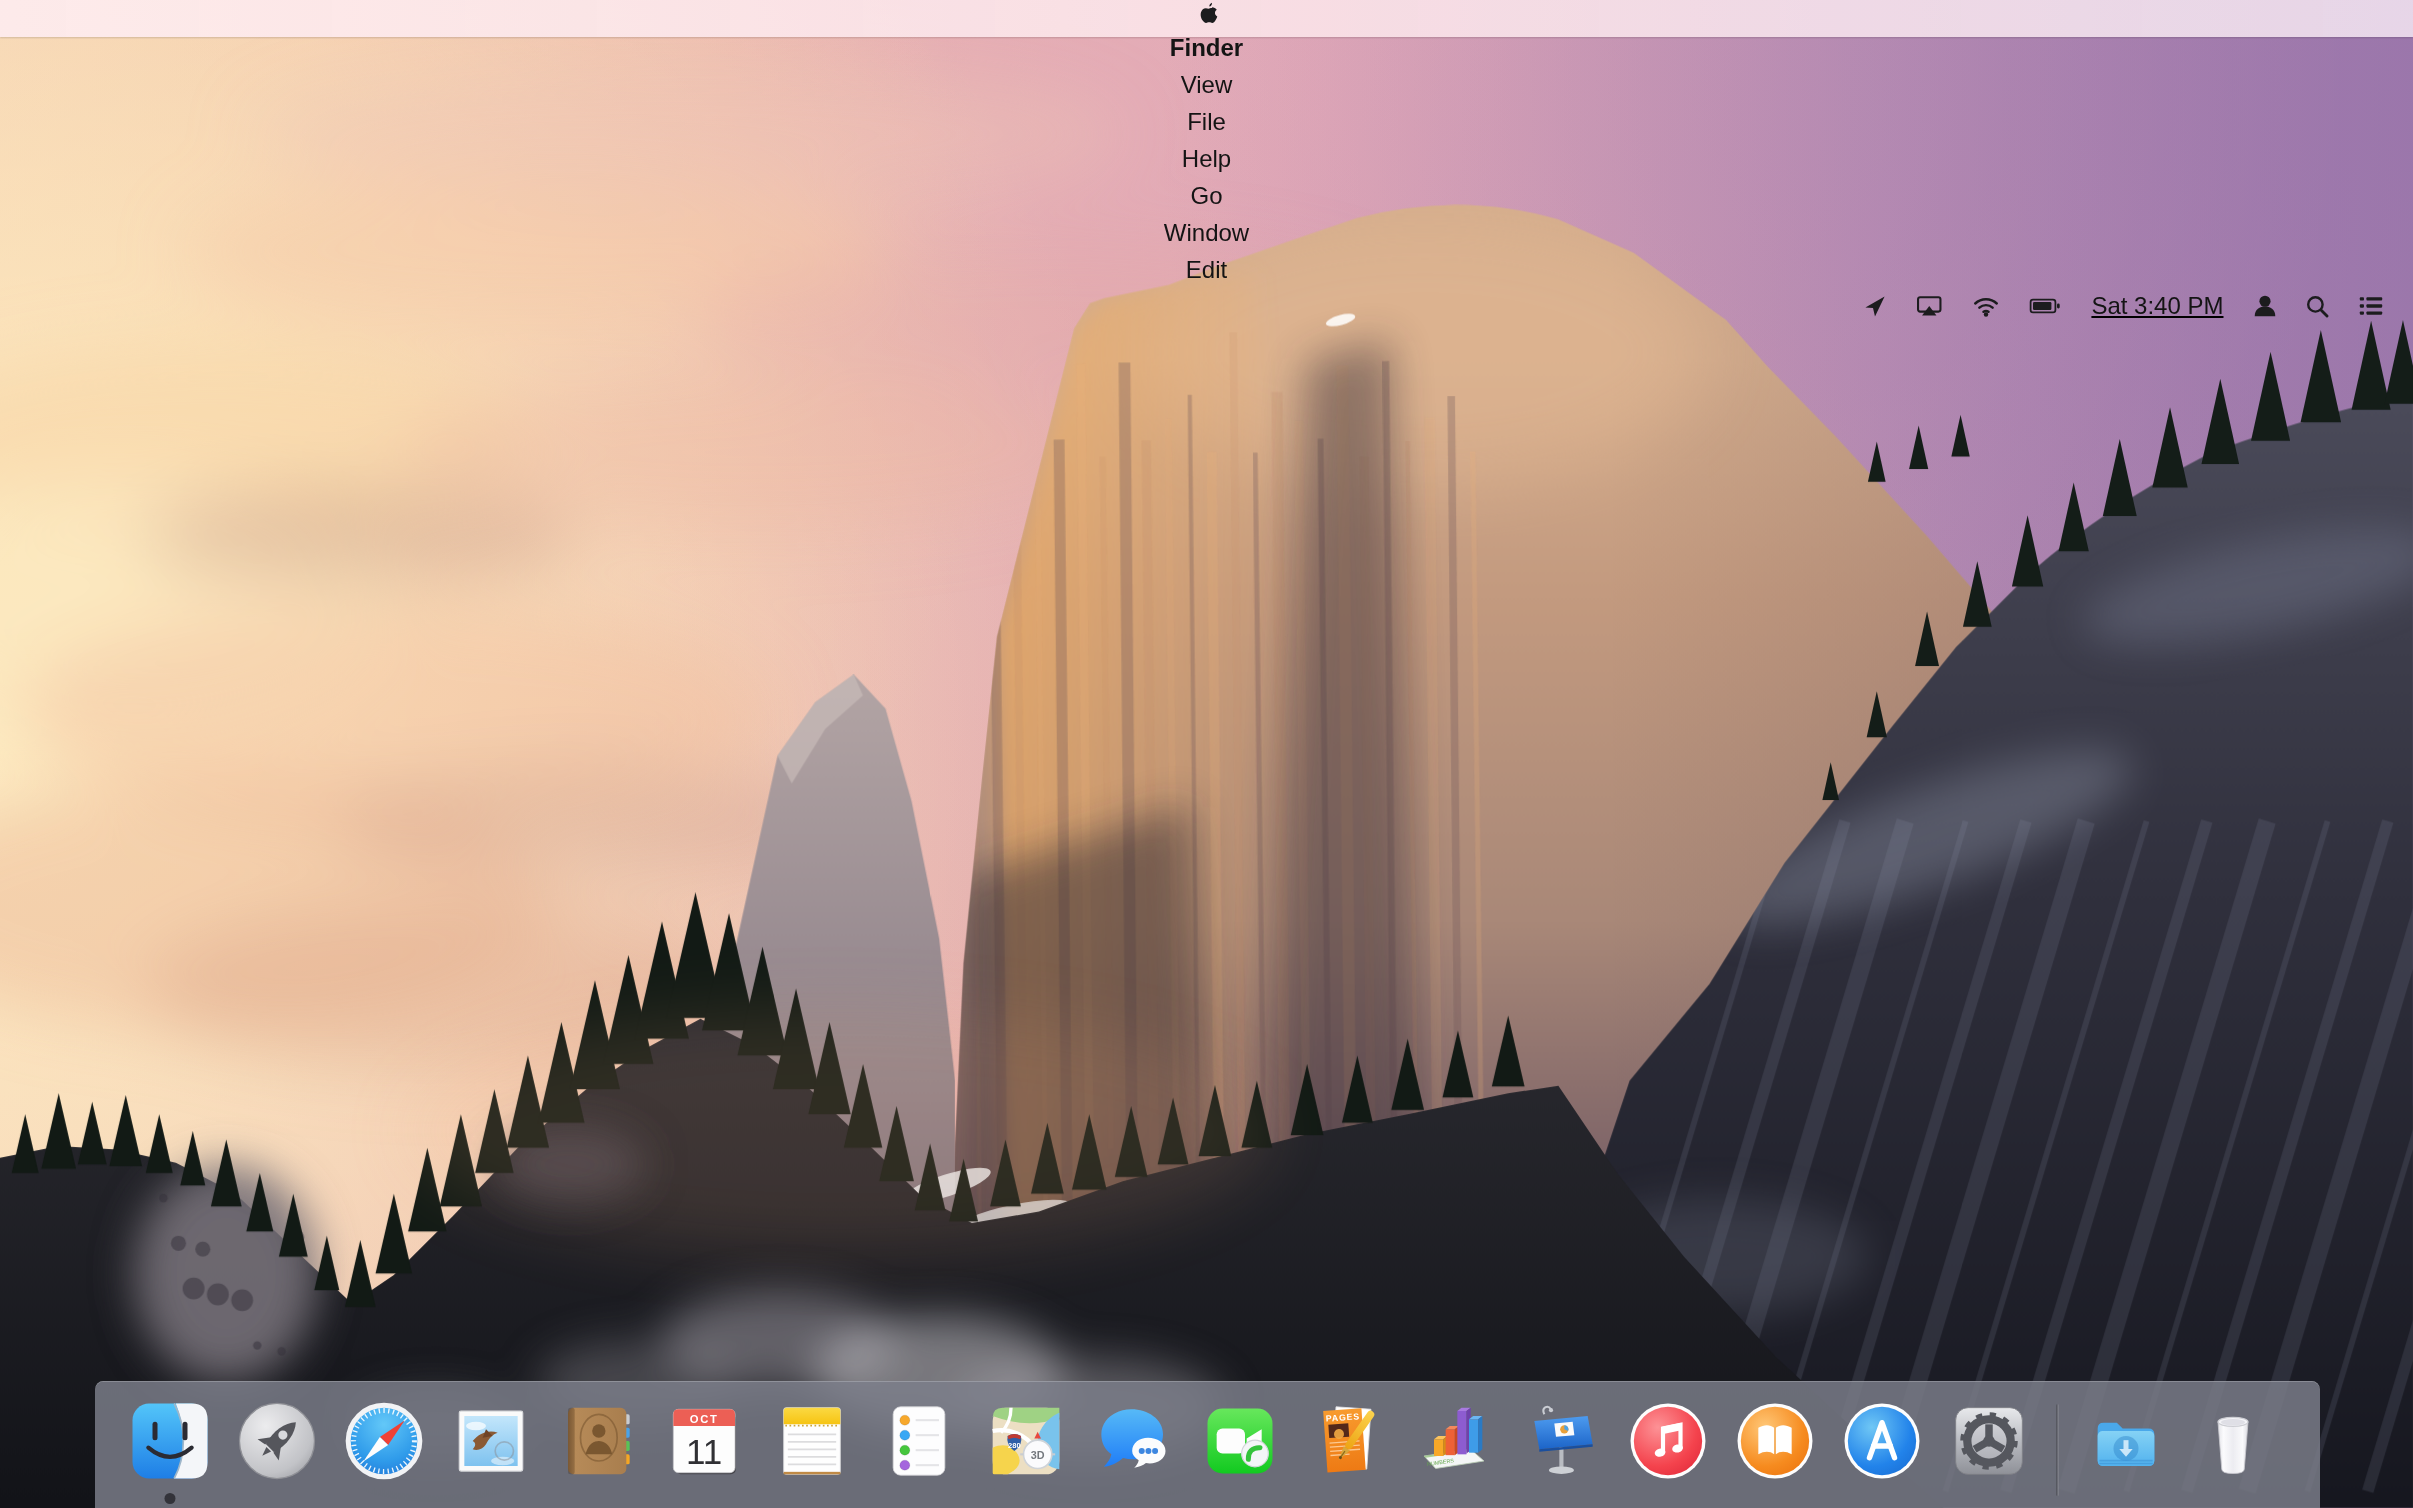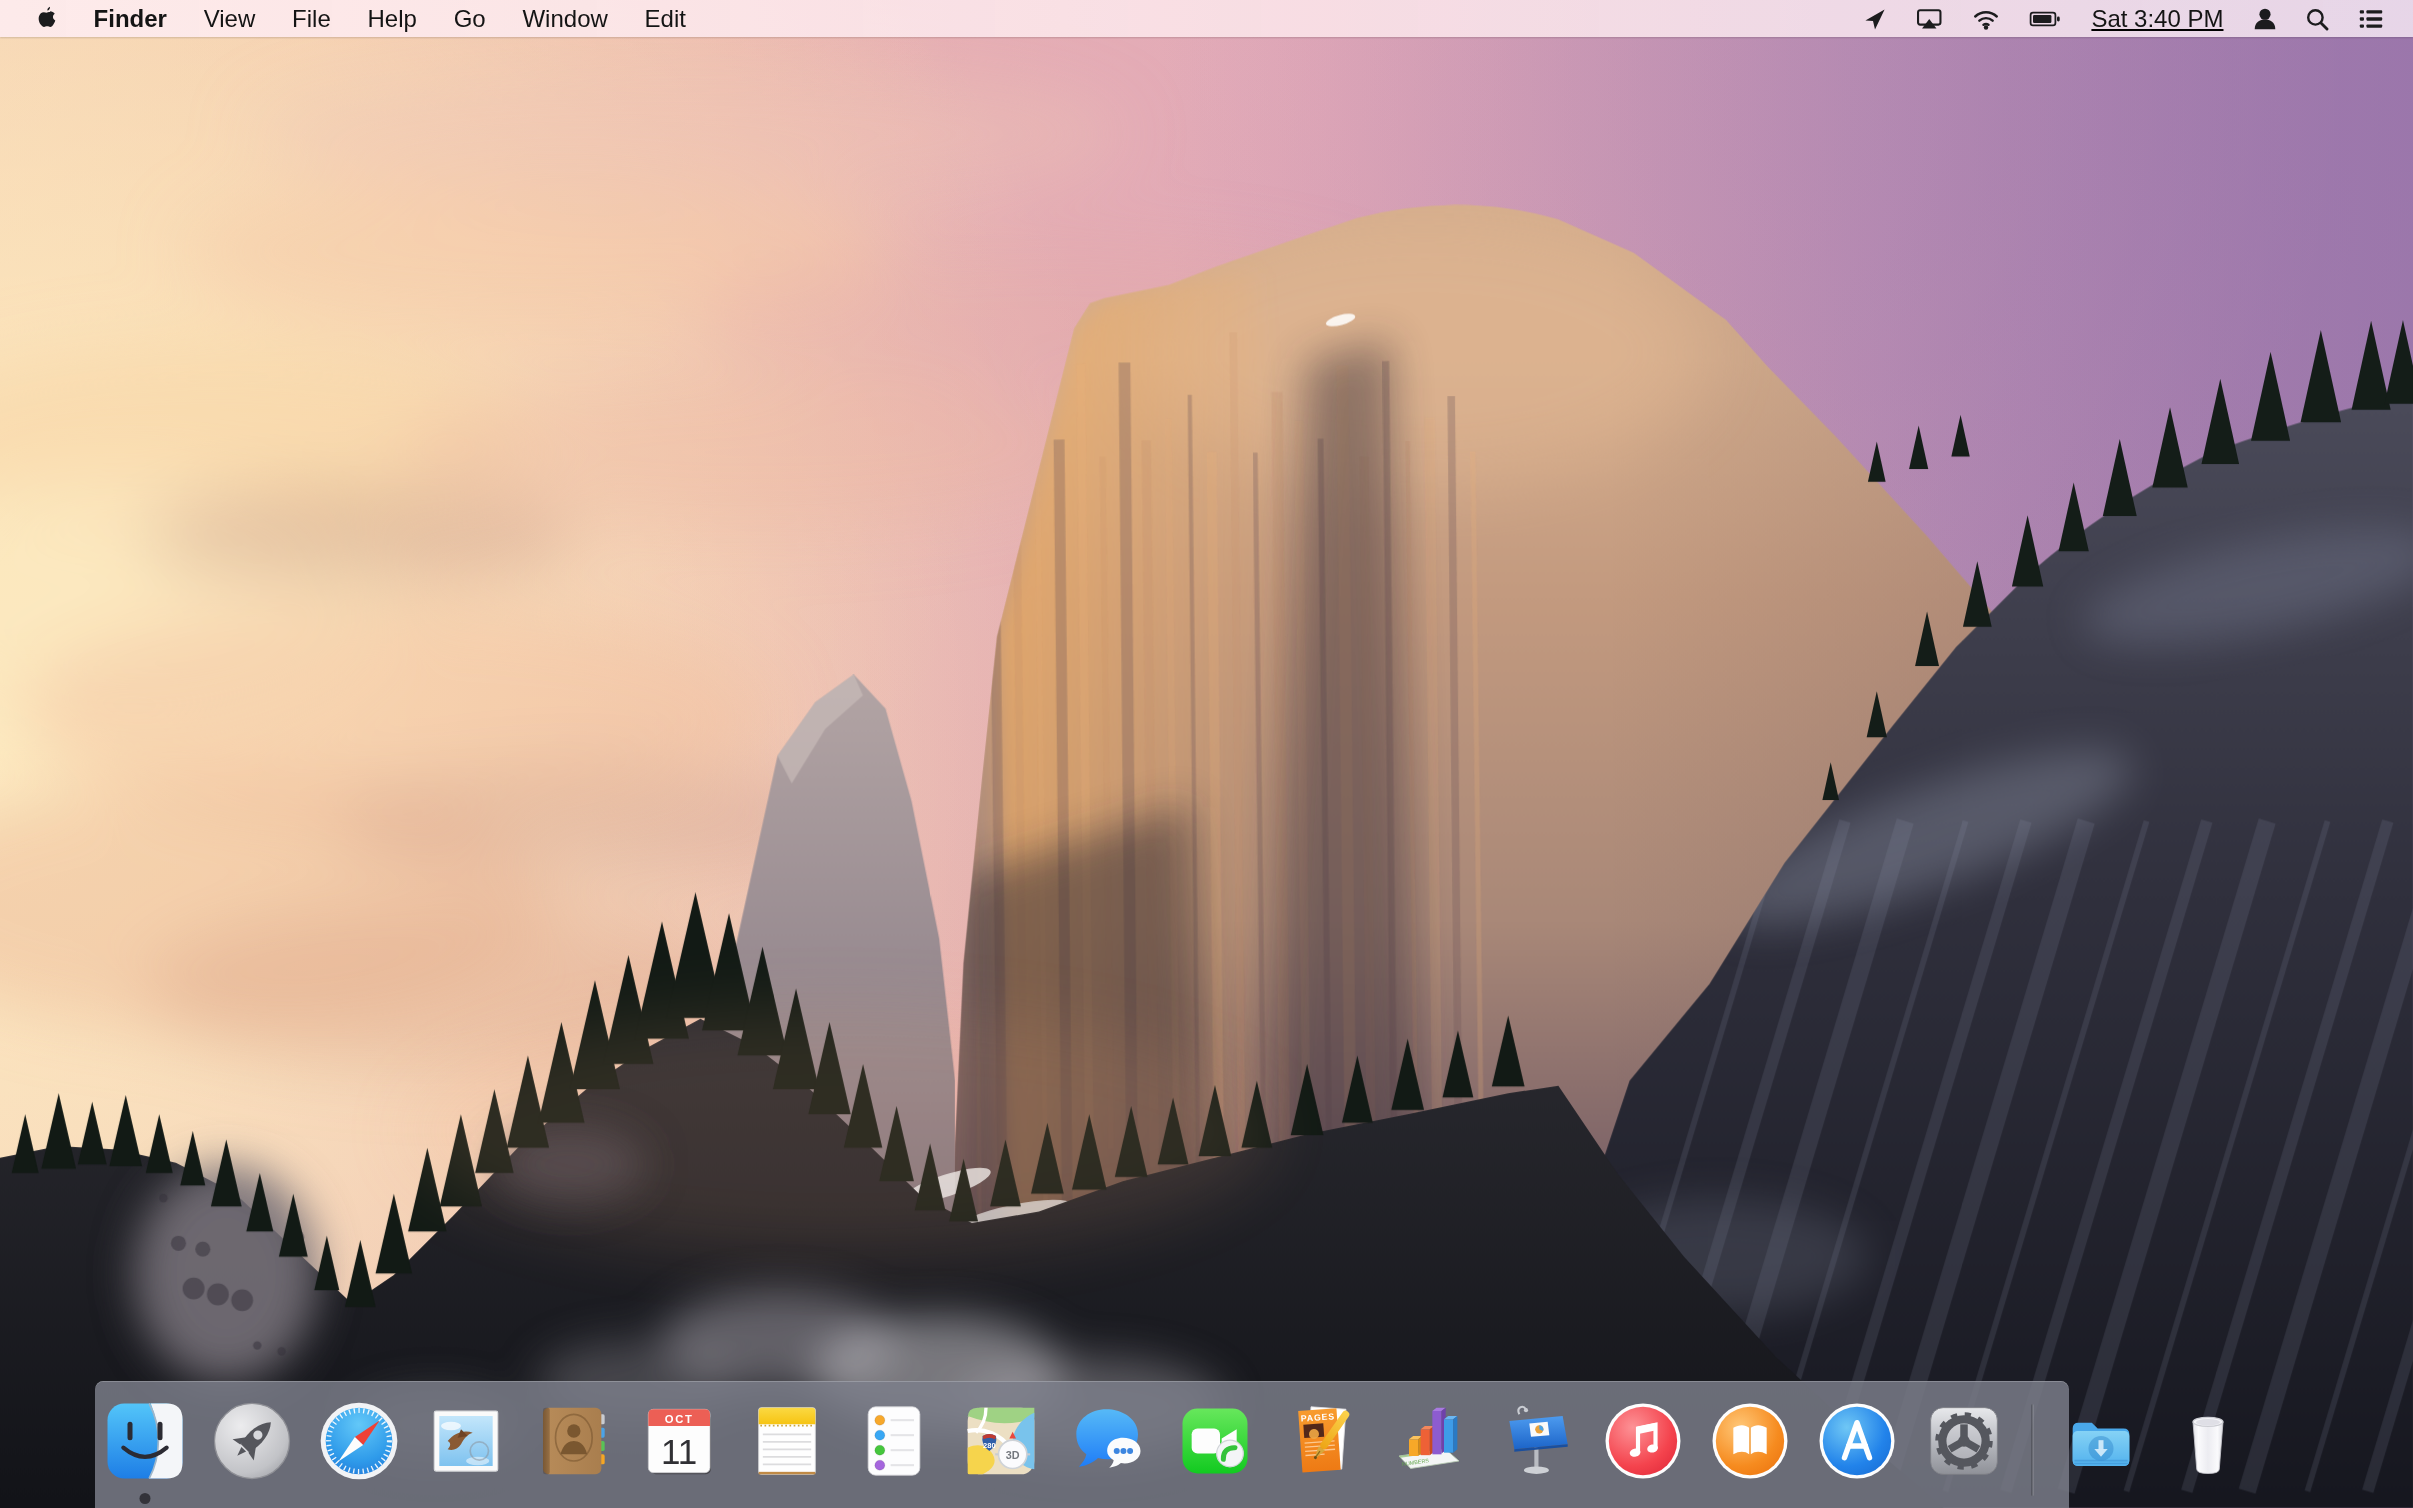--- a/index.html
+++ b/index.html
@@ -4,33 +4,33 @@
 <style>
   html,body{margin:0;padding:0;width:2413px;height:1508px;overflow:hidden;
     font-family:"Liberation Sans",sans-serif;background:#9d7aa9;position:relative;}
   #wallpaper{position:absolute;inset:0;width:2413px;height:1508px;display:block;}
   svg text{font-family:"Liberation Sans",sans-serif;}
 
   
   .menubar{position:absolute;top:0;left:0;right:0;height:37px;z-index:20;
     display:flex;align-items:center;padding:0 13.4px;box-sizing:border-box;
     background:linear-gradient(to right,rgba(253,235,237,.94),rgba(250,227,232,.9) 55%,rgba(241,227,240,.88));
-    box-shadow:0 0.8px 1.7px rgba(0,0,0,.15);}
+    box-shadow:0 0.8px 1.7px rgba(0,0,0,.15);flex-direction:column;}
   .menubar .apple{display:flex;align-items:center;padding:0 18.4px;height:37px;}
   .menu-item{font-size:24px;color:#141414;padding:0 18.4px;line-height:37px;white-space:nowrap;}
   .menu-item.active{font-weight:700;}
   .mb-right{margin-left:auto;display:flex;align-items:center;text-decoration:underline;}
   .status-item{display:flex;align-items:center;padding:0 14.2px;height:37px;}
   .clock{font-size:24px;color:#141414;padding:0 15px;white-space:nowrap;}
 
   
-  .dock{position:absolute;left:95px;bottom:0;width:1974px;height:127px;z-index:20;
+  .dock{position:absolute;left:95px;bottom:0;width:2225px;height:127px;z-index:20;
     background:rgba(124,126,138,.83);border-radius:8.4px 8.4px 0 0;
     box-shadow:inset 0 0.8px 0 rgba(255,255,255,.28);
-    display:flex;align-items:flex-start;padding:20px 10px 0;box-sizing:border-box;gap:27px;}
+    display:flex;align-items:flex-start;padding:20px 35px 0;box-sizing:border-box;gap:27px;}
   .dock-item{width:80px;height:80px;position:relative;flex:0 0 auto;}
   .dock-item svg{width:80px;height:80px;display:block;}
   .run-dot{position:absolute;left:50%;top:92px;transform:translateX(-50%);
     width:11px;height:11px;border-radius:50%;background:rgba(42,42,48,.85);}
   .dock-divider{width:2.5px;height:92px;align-self:center;margin-top:-8.4px;flex:0 0 auto;
     background:linear-gradient(to right,rgba(0,0,0,.28),rgba(255,255,255,.18));border-radius:1.7px;}
 </style>
 </head>
 <body>
 

